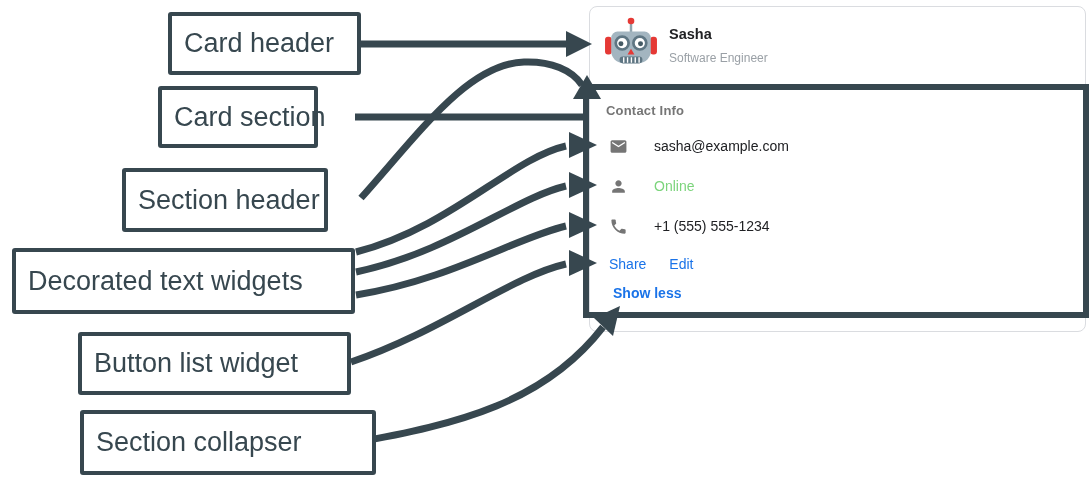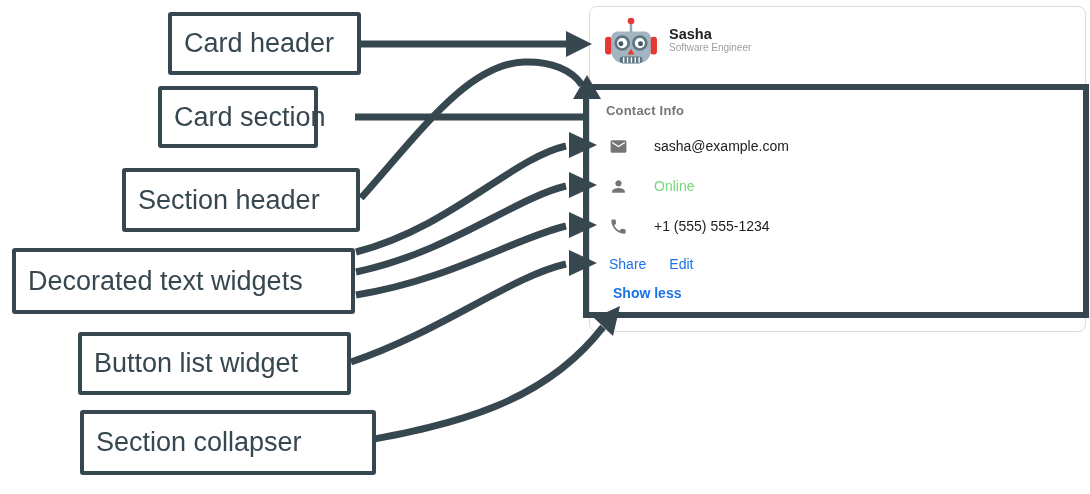--- a/index.html
+++ b/index.html
@@ -13,22 +13,22 @@
     position: absolute; left: 589px; top: 6px; width: 497px; height: 326px;
     background: #fff; border: 1px solid var(--card-border); border-radius: 8px; padding-left: 36px;
   }
   .card-header { position: absolute; left: 0; top: 0; width: 100%; height: 80px; }
   .avatar { position: absolute; left: 14px; top: 8px; width: 54px; height: 54px; }
   .person-name {
     position: absolute; left: 79px; top: 19px;
     font-size: 14.5px; font-weight: 600; color: var(--text-dark);
   }
   .person-role {
-    position: absolute; left: 79px; top: 35px;
-    font-size: 10px; color: var(--role-gray);
+    position: absolute; left: 79px; top: 44px;
+    font-size: 12px; color: var(--role-gray);
   }
   .section-title {
     position: absolute; left: 16px; top: 96px;
     font-size: 13px; font-weight: 700; color: var(--muted-gray); letter-spacing: .2px;
   }
   .info-row { position: absolute; left: 19px; height: 22px; display: flex; align-items: center; }
   .info-row .ric { width: 19px; height: 19px; flex: 0 0 19px; }
   .info-row .rtx { margin-left: 26px; font-size: 14px; color: var(--text-dark); }
   .info-row .rtx.green { color: var(--online-green); }
   .row-email { top: 128px; }
@@ -47,21 +47,21 @@
 
   
   .ann-label {
     position: absolute; background: #fff;
     border: 4px solid var(--ink); border-radius: 3px;
     display: flex; align-items: center; padding: 0 12px;
     font-size: 27px; color: var(--ink); white-space: nowrap;
   }
   .lbl-card-header      { left: 160px; top: 12px;  width: 193px; height: 63px; margin-left: 8px; }
   .lbl-card-section     { left: 158px; top: 86px;  width: 160px; height: 62px; }
-  .lbl-section-header   { left: 122px; top: 168px; width: 238px; height: 64px; }
+  .lbl-section-header   { left: 122px; top: 168px; width: 206px; height: 64px; }
   .lbl-decorated-text   { left: 12px;  top: 248px; width: 343px; height: 66px; }
   .lbl-button-list      { left: 78px;  top: 332px; width: 273px; height: 63px; }
   .lbl-section-collapser{ left: 80px;  top: 410px; width: 296px; height: 65px; }
 
   .overlay { position: absolute; left: 0; top: 0; width: 1090px; height: 494px; pointer-events: none; }
   .overlay path, .overlay rect.hl { fill: none; stroke: var(--ink); }
   .overlay polygon { fill: var(--ink); }
 </style>
 </head>
 <body>

